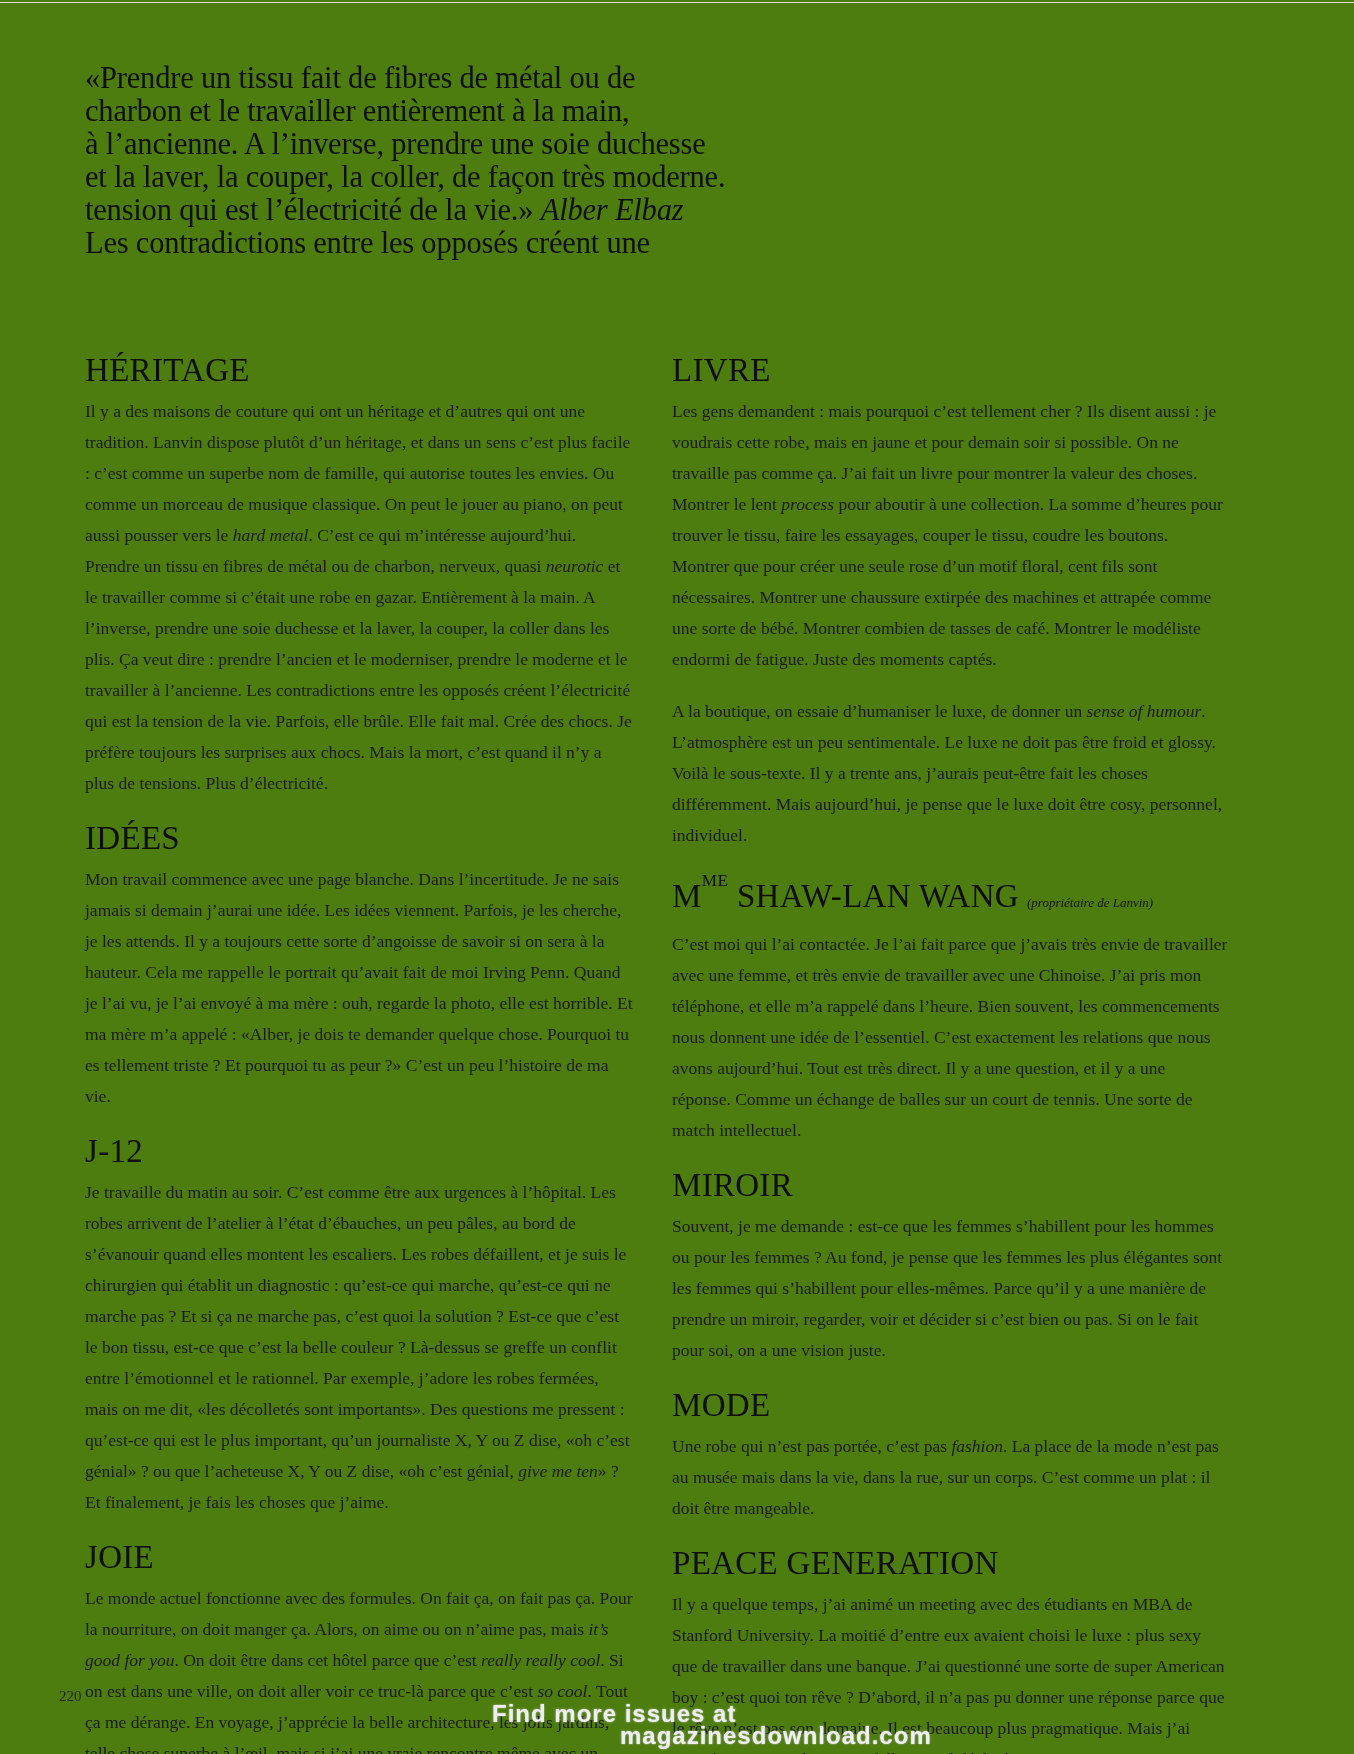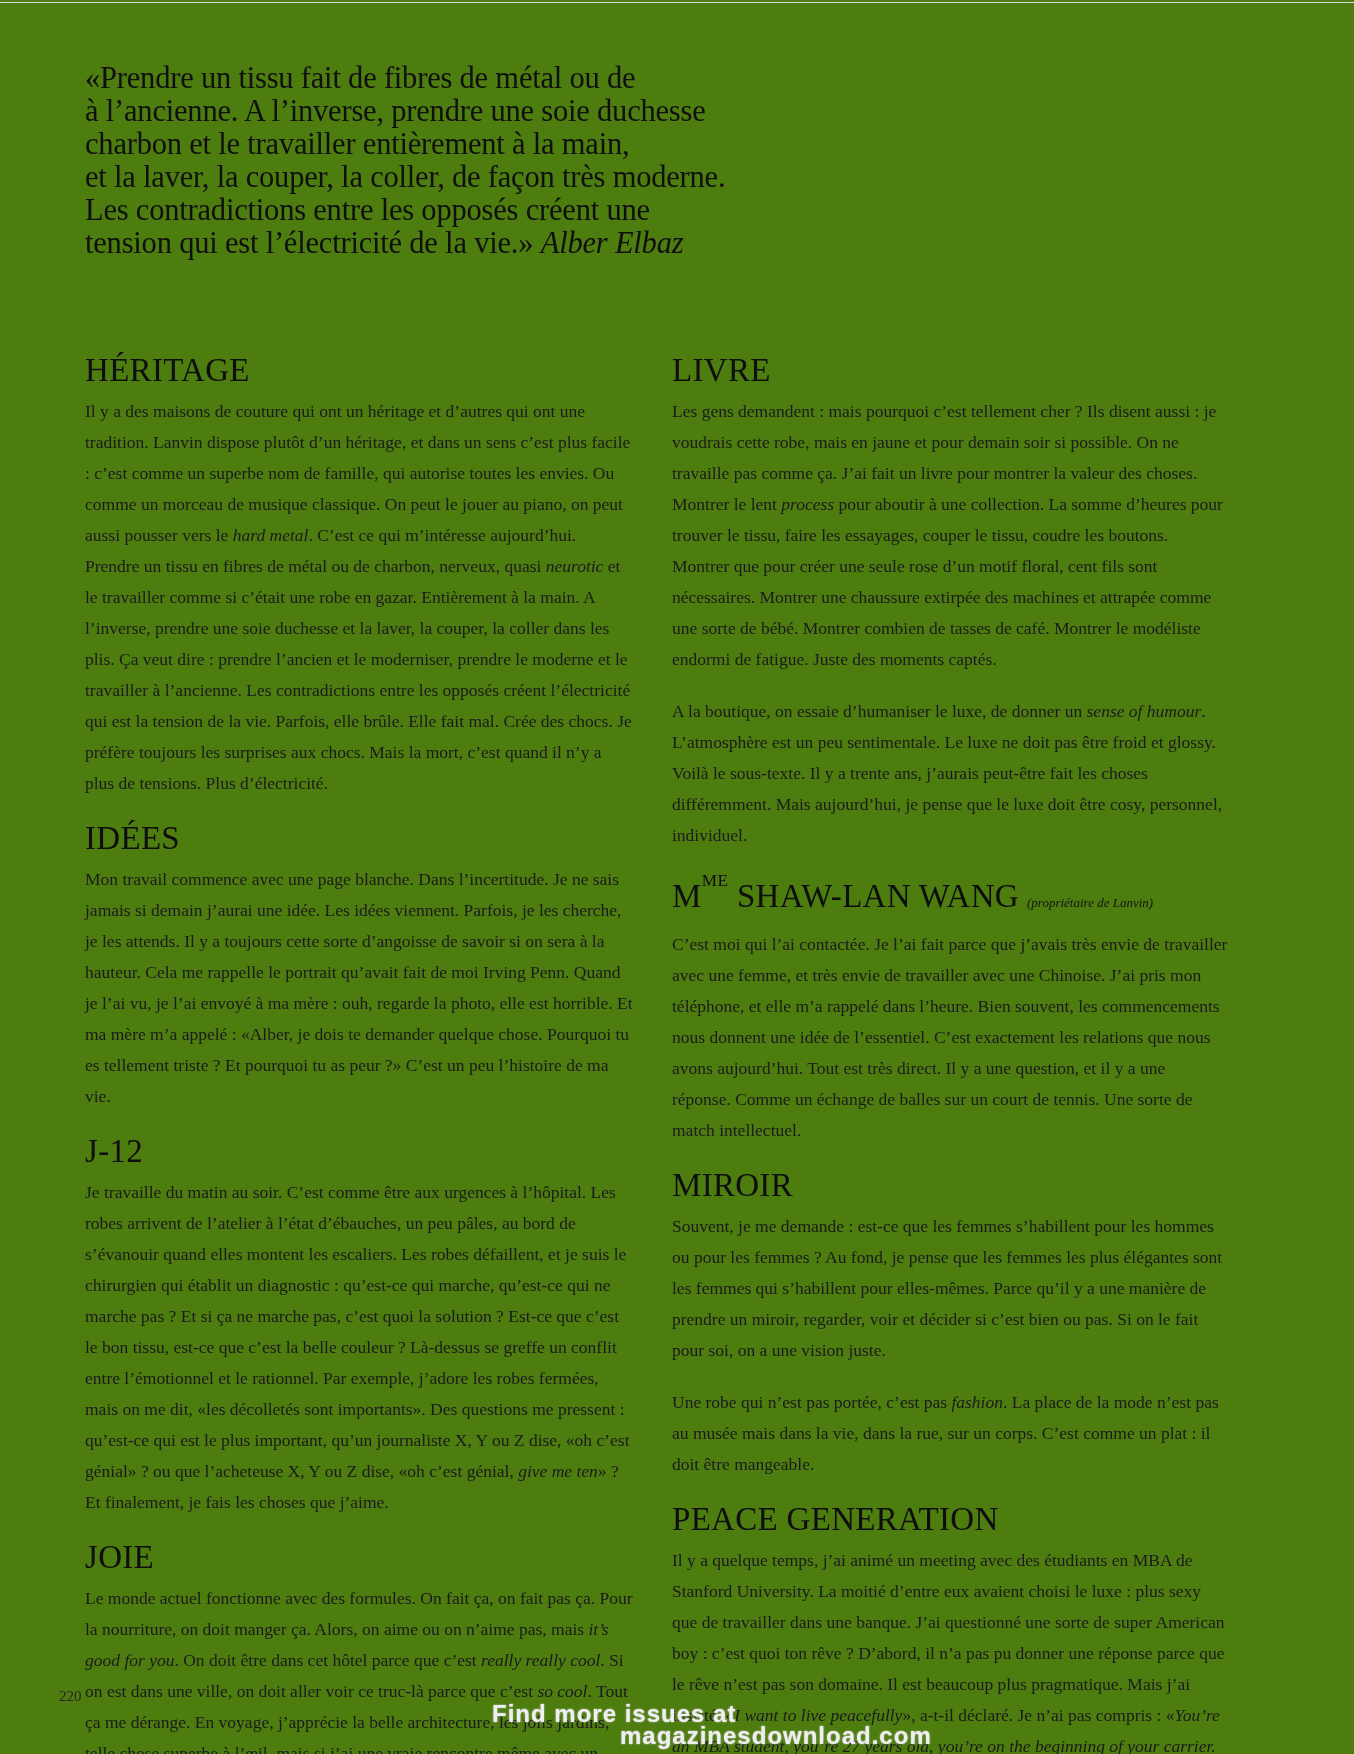--- a/index.html
+++ b/index.html
@@ -49,25 +49,25 @@
   .wm2 { left:620px; top:1722px; font-size:24px; }
 </style>
 </head>
 <body>
 
 <div class="page">
   <div class="top-rule"></div>
 
   <div class="pull-quote">
     <div class="ql">«Prendre un tissu fait de fibres de métal ou de</div>
+    <div class="ql">charbon et le travailler entièrement à la main,</div>
     <div class="ql">à l’ancienne. A l’inverse, prendre une soie duchesse</div>
-    <div class="ql">charbon et le travailler entièrement à la main,</div>
     <div class="ql">et la laver, la couper, la coller, de façon très moderne.</div>
+    <div class="ql">tension qui est l’électricité de la vie.» <i>Alber Elbaz</i></div>
     <div class="ql">Les contradictions entre les opposés créent une</div>
-    <div class="ql">tension qui est l’électricité de la vie.» <i>Alber Elbaz</i></div>
   </div>
 
   <div class="col col-left">
 
     <section class="article-section">
       <h2 class="sec-h">HÉRITAGE</h2>
       <p class="sec-b">Il y a des maisons de couture qui ont un héritage et d’autres qui ont une tradition. Lanvin dispose plutôt d’un héritage, et dans un sens c’est plus facile : c’est comme un superbe nom de famille, qui autorise toutes les envies. Ou comme un morceau de musique classique. On peut le jouer au piano, on peut aussi pousser vers le <i>hard metal</i>. C’est ce qui m’intéresse aujourd’hui. Prendre un tissu en fibres de métal ou de charbon, nerveux, quasi <i>neurotic</i> et le travailler comme si c’était une robe en gazar. Entièrement à la main. A l’inverse, prendre une soie duchesse et la laver, la couper, la coller dans les plis. Ça veut dire : prendre l’ancien et le moderniser, prendre le moderne et le travailler à l’ancienne. Les contradictions entre les opposés créent l’électricité qui est la tension de la vie. Parfois, elle brûle. Elle fait mal. Crée des chocs. Je préfère toujours les surprises aux chocs. Mais la mort, c’est quand il n’y a plus de tensions. Plus d’électricité.</p>
     </section>
 
     <section class="article-section">
@@ -102,20 +102,21 @@
       <h2 class="sec-h"><span>M<sup>ME</sup> SHAW-LAN WANG</span><span class="h-note">(propriétaire de Lanvin)</span></h2>
       <p class="sec-b">C’est moi qui l’ai contactée. Je l’ai fait parce que j’avais très envie de travailler avec une femme, et très envie de travailler avec une Chinoise. J’ai pris mon téléphone, et elle m’a rappelé dans l’heure. Bien souvent, les commencements nous donnent une idée de l’essentiel. C’est exactement les relations que nous avons aujourd’hui. Tout est très direct. Il y a une question, et il y a une réponse. Comme un échange de balles sur un court de tennis. Une sorte de match intellectuel.</p>
     </section>
 
     <section class="article-section">
       <h2 class="sec-h">MIROIR</h2>
       <p class="sec-b">Souvent, je me demande : est-ce que les femmes s’habillent pour les hommes ou pour les femmes ? Au fond, je pense que les femmes les plus élégantes sont les femmes qui s’habillent pour elles-mêmes. Parce qu’il y a une manière de prendre un miroir, regarder, voir et décider si c’est bien ou pas. Si on le fait pour soi, on a une vision juste.</p>
     </section>
 
     <section class="article-section">
+      <h2 class="sec-h">MODE</h2>
       <p class="sec-b">Une robe qui n’est pas portée, c’est pas <i>fashion</i>. La place de la mode n’est pas au musée mais dans la vie, dans la rue, sur un corps. C’est comme un plat : il doit être mangeable.</p>
     </section>
 
     <section class="article-section">
       <h2 class="sec-h">PEACE GENERATION</h2>
       <p class="sec-b"><span>Il y a quelque temps, j’ai animé un meeting avec des étudiants en MBA de Stanford University. La moitié d’entre eux avaient choisi le luxe : plus sexy que de travailler dans une banque. J’ai questionné une sorte de super American boy : c’est quoi ton rêve ? D’abord, il n’a pas pu donner une réponse parce que le rêve n’est pas son domaine. Il est beaucoup plus pragmatique. Mais j’ai insisté. «<i>I want to live peacefully</i>», a-t-il déclaré. Je n’ai pas compris : «<i>You’re an MBA student, you’re 27 years old, you’re on the beginning of your carrier. What are you ? Mother Theresa ? You want already to find peace ?</i>»</span><span class="continuation">(suite page 261)</span></p>
     </section>
 
   </div>
 

